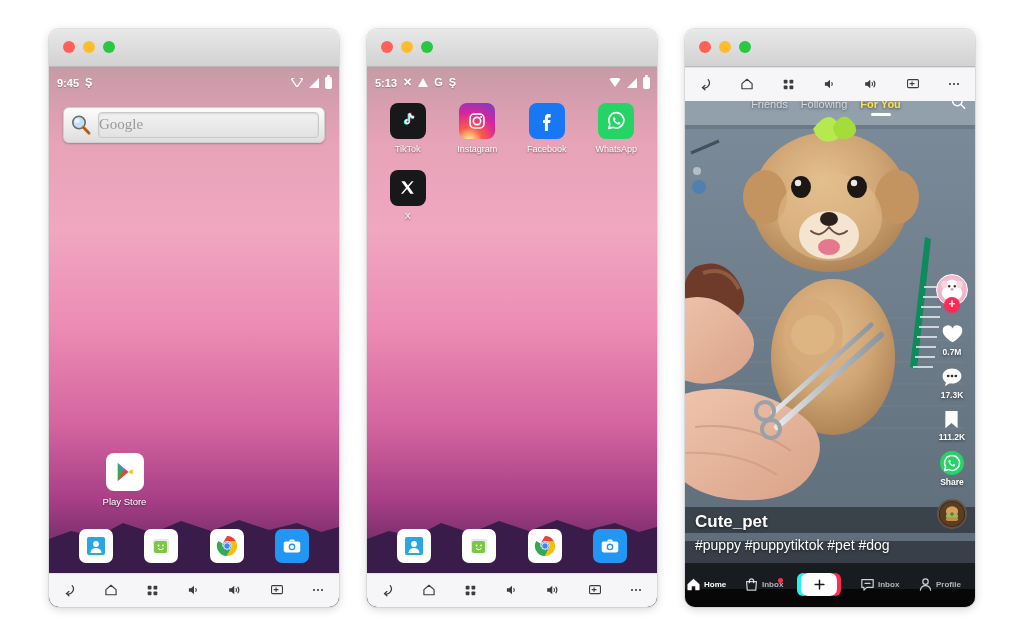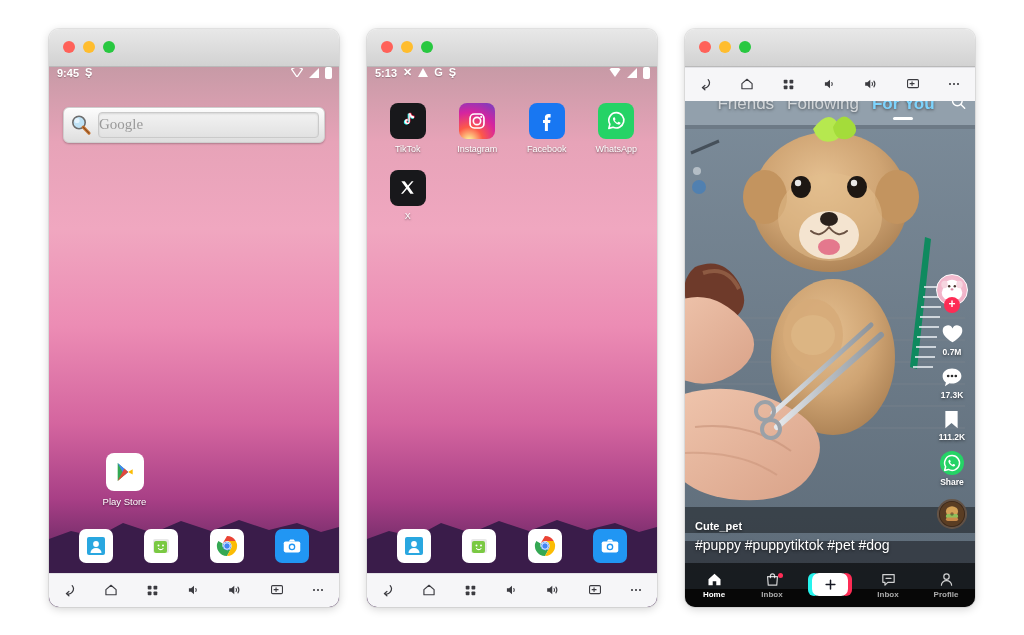--- a/index.html
+++ b/index.html
@@ -32,21 +32,21 @@
   .dot { width: 12px; height: 12px; border-radius: 50%; }
   .dot.red { background: #ff6159; }
   .dot.yellow { background: #ffbd2e; }
   .dot.green { background: #28c840; }
 
   .screen { flex: 1; position: relative; overflow: hidden; display: flex; flex-direction: column; }
 
   
   .statusbar {
     height: 22px; flex: 0 0 22px;
-    display: flex; align-items: flex-start; justify-content: space-between;
+    display: flex; align-items: flex-end; justify-content: space-between;
     padding: 0 7px 0 8px;
     color: #fff; font-size: 11px; font-weight: bold;
     position: relative; z-index: 6;
     text-shadow: 0 1px 1px rgba(0,0,0,.25);
   }
   .sb-left, .sb-right { display: flex; align-items: center; gap: 6px; }
   .sb-glyph { font-size: 11px; font-weight: bold; line-height: 1; }
   .tri { width: 0; height: 0; border-left: 5px solid transparent; border-right: 5px solid transparent; border-bottom: 9px solid #fff; }
   .wifi { width: 12px; height: 9px; }
   .sig { width: 0; height: 0; border-left: 10px solid transparent; border-bottom: 10px solid #fff; }
@@ -111,40 +111,40 @@
   .nav-btn { width: 22px; height: 22px; display: flex; align-items: center; justify-content: center; color: #3b3b40; }
 
   
   .tt { position: absolute; inset: 0; overflow: hidden; background: #111; }
   .tt-photo { position: absolute; inset: 0; }
   .tt-top {
     position: absolute; left: 0; right: 0; top: 22px; height: 30px; z-index: 5;
     display: flex; align-items: center; justify-content: center; gap: 13px;
     padding-right: 8px;
   }
-  .tt-tab { font-size: 17px; color: rgba(255,255,255,.68); position: relative; text-shadow: 0 1px 3px rgba(0,0,0,.5); }
-  .tt-tab.active { color: #7dd3fc; font-weight: bold; }
+  .tt-tab { font-size: 11px; color: rgba(255,255,255,.68); position: relative; text-shadow: 0 1px 3px rgba(0,0,0,.5); }
+  .tt-tab.active { color: #fde047; font-weight: bold; }
   .tt-tab.active:after { content:""; position: absolute; left: 50%; transform: translateX(-50%); bottom: -6px; width: 20px; height: 2.5px; background: #fff; border-radius: 2px; }
   .tt-reddot { position: absolute; top: -3px; right: -5px; width: 5px; height: 5px; border-radius: 50%; background: #fe2c55; }
   .tt-search { position: absolute; right: 8px; top: 50%; transform: translateY(-50%); color: #fff; }
 
   .tt-rail { position: absolute; right: 7px; bottom: 78px; z-index: 5; display: flex; flex-direction: column; align-items: center; gap: 8px; }
   .tt-avatar-wrap { position: relative; margin-bottom: 7px; }
   .tt-avatar { width: 32px; height: 32px; border-radius: 50%; border: 1.5px solid #fff; background: radial-gradient(circle at 50% 40%, #f8c8d8, #eda8c0); display: flex; align-items: center; justify-content: center; overflow: hidden; }
   .tt-follow { position: absolute; bottom: -7px; left: 50%; transform: translateX(-50%); width: 16px; height: 16px; border-radius: 50%; background: #fe2c55; color: #fff; font-size: 12px; line-height: 14px; text-align: center; font-weight: bold; }
   .tt-act { display: flex; flex-direction: column; align-items: center; gap: 1px; }
   .tt-count { font-size: 8.5px; color: #fff; font-weight: bold; text-shadow: 0 1px 3px rgba(0,0,0,.6); }
   .tt-record { width: 30px; height: 30px; border-radius: 50%; background: radial-gradient(circle at 50% 50%, #6b4a2e 30%, #3a2617 70%); border: 2px solid rgba(255,255,255,.2); display:flex; align-items:center; justify-content:center; overflow:hidden; margin-top: 4px; }
 
   .tt-caption { position: absolute; left: 10px; bottom: 52px; z-index: 5; width: 205px; }
-  .tt-user { font-size: 11px; font-weight: bold; color: #fff; text-shadow: 0 1px 3px rgba(0,0,0,.6); margin-bottom: 4px; }
+  .tt-user { font-size: 17px; font-weight: bold; color: #fff; text-shadow: 0 1px 3px rgba(0,0,0,.6); margin-bottom: 4px; }
   .tt-tags { font-size: 14px; color: #fff; line-height: 1.35; text-shadow: 0 1px 3px rgba(0,0,0,.6); }
 
   .tt-bottom { position: absolute; left: 0; right: 0; bottom: 0; height: 44px; z-index: 6; background: rgba(0,0,0,.55); display: flex; align-items: center; }
-  .tt-tabbtn { flex: 1; display: flex; flex-direction: column; align-items: center; gap: 2px; position: relative; }
+  .tt-tabbtn { flex: 1; display: flex; flex-direction: row; align-items: center; gap: 2px; position: relative; }
   .tt-tablabel { font-size: 8px; color: rgba(255,255,255,.65); font-weight: bold; }
   .tt-tabbtn.active .tt-tablabel { color: #fff; }
   .tt-plus { width: 36px; height: 23px; border-radius: 7px; background: #fff; position: relative; display: flex; align-items: center; justify-content: center; }
   .tt-plus:before, .tt-plus:after { content:""; position: absolute; top: 0; width: 12px; height: 23px; border-radius: 7px; z-index: -1; }
   .tt-plus:before { left: -4px; background: #25f4ee; }
   .tt-plus:after { right: -4px; background: #fe2c55; }
   .tt-shopdot { position: absolute; top: 2px; right: 18px; width: 5px; height: 5px; border-radius: 50%; background: #fe2c55; }
 </style>
 </head>
 <body>

